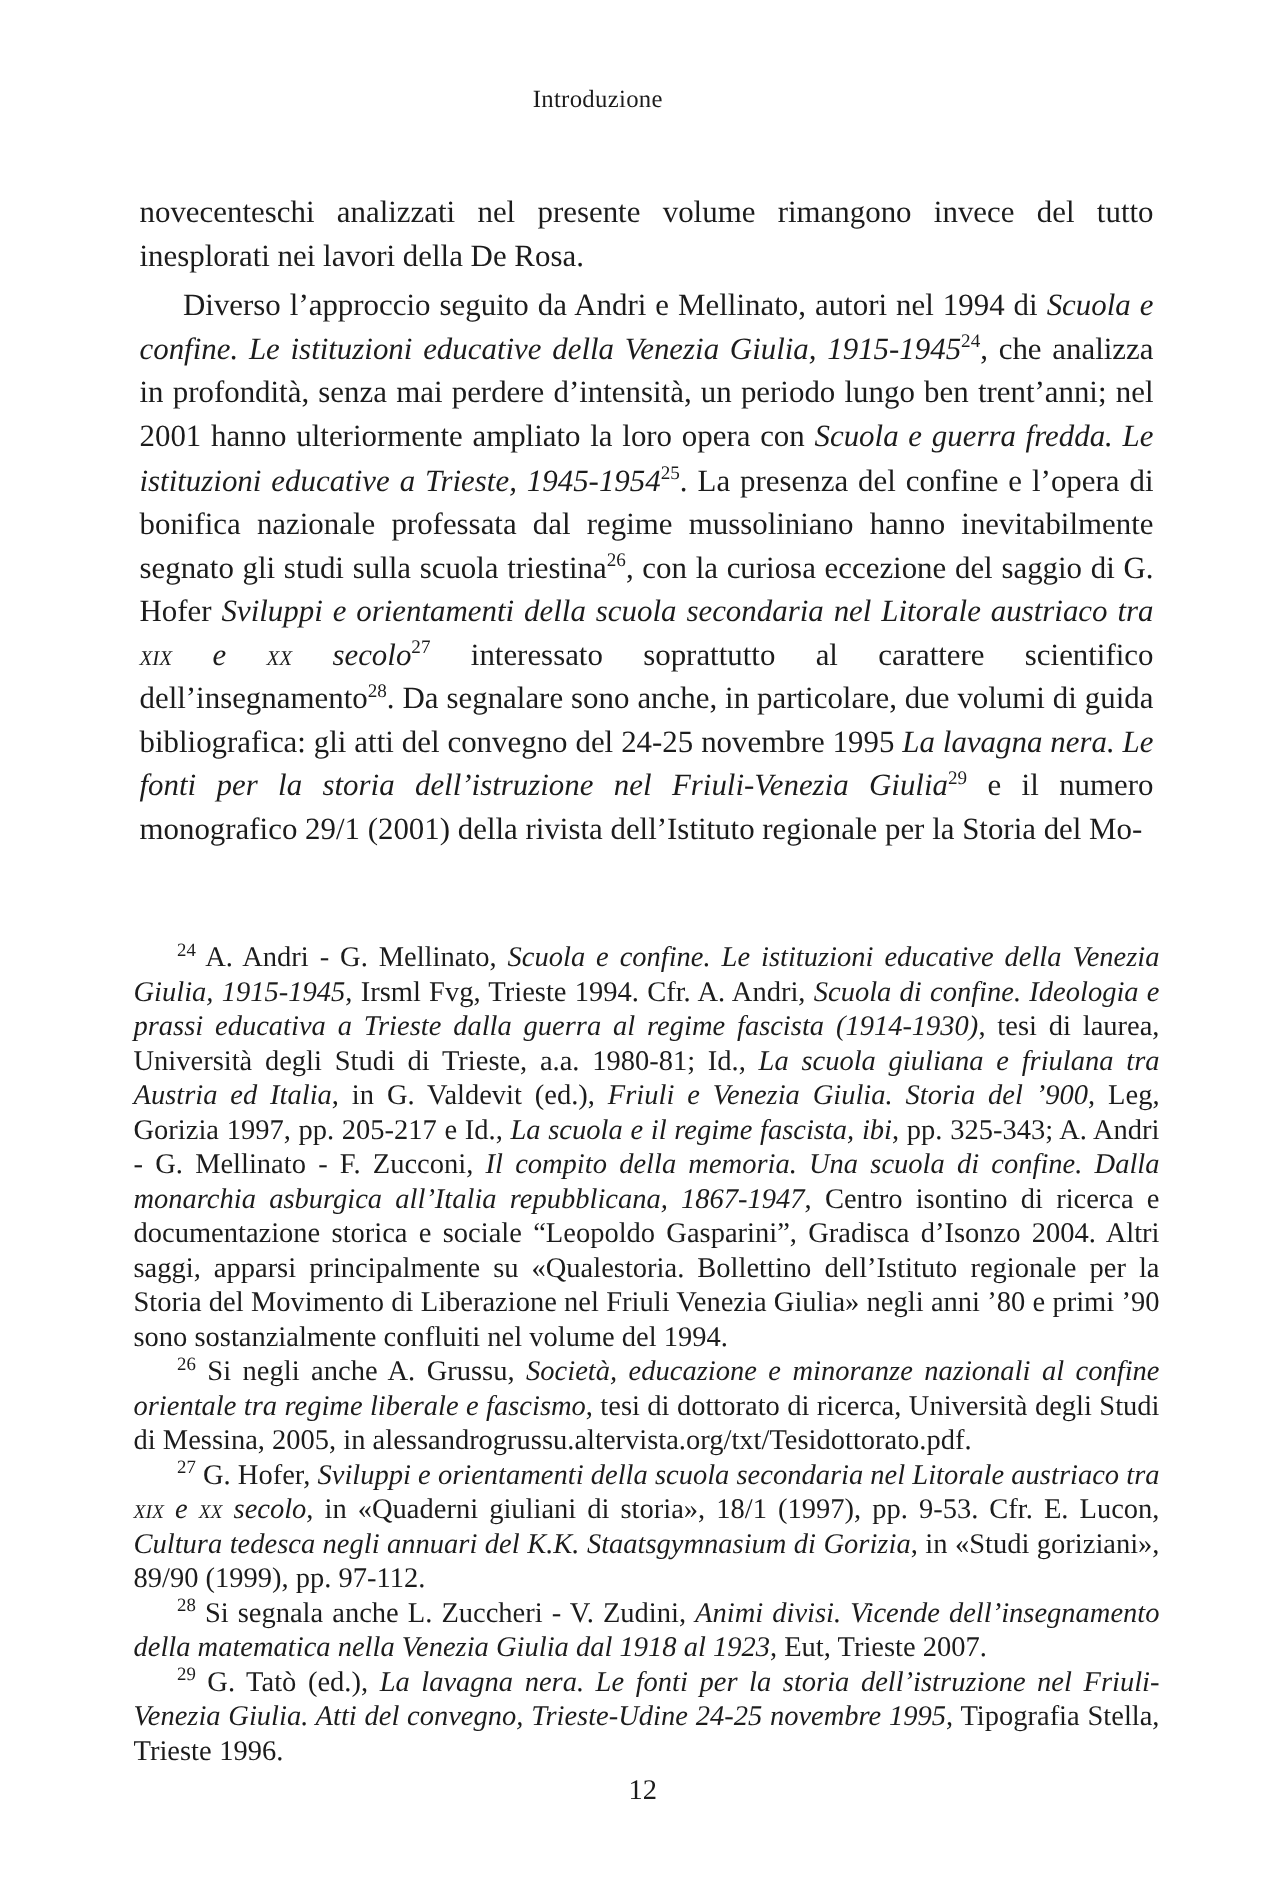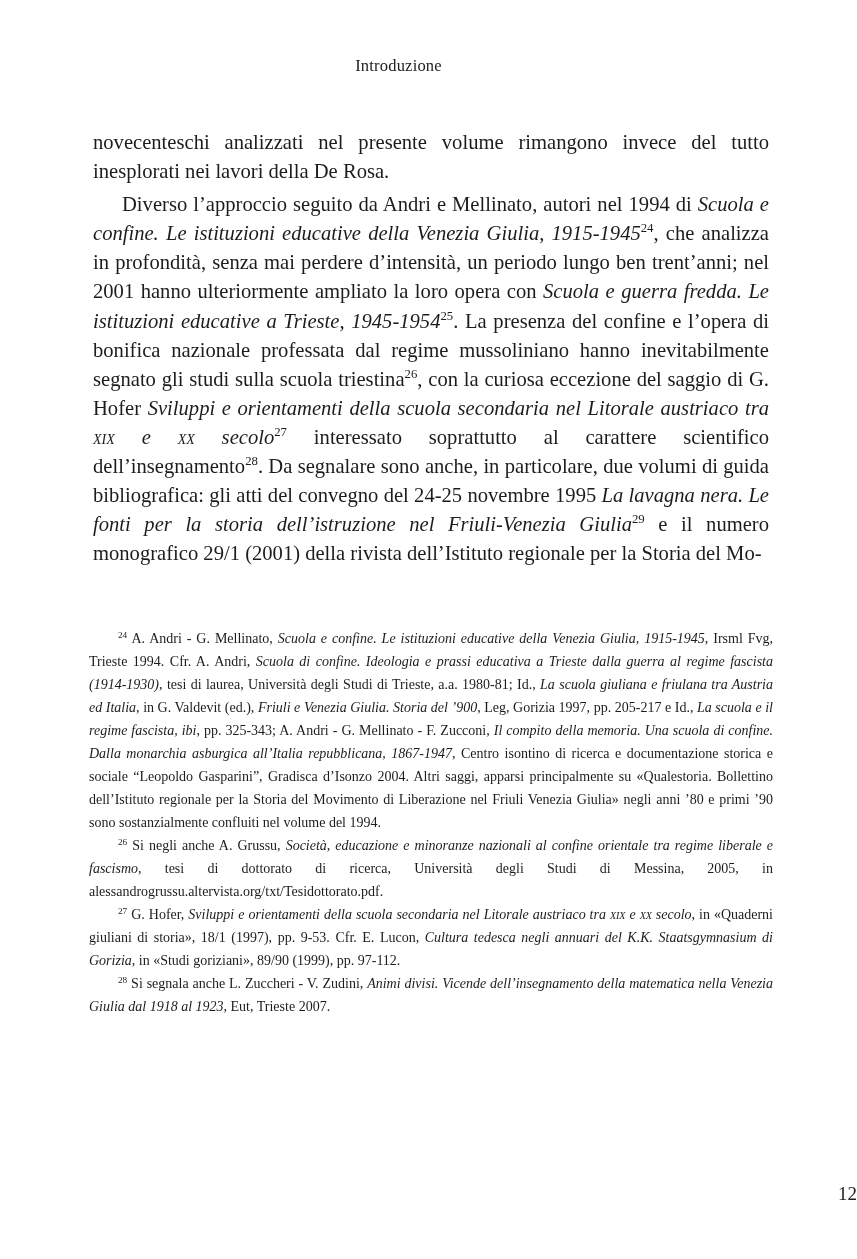--- a/index.html
+++ b/index.html
@@ -14,43 +14,44 @@
   }
   .body-text {
     position: absolute; top: 124px; left: 89px; width: 684px;
     font-size: 20.6px; line-height: 29.1px; text-align: justify;
     hyphens: manual;
   }
   .body-text p { margin: 4px; }
   .body-text p.indent { text-indent: 29px; }
   .footnotes {
     position: absolute; top: 627px; left: 89px; width: 684px;
-    font-size: 14px; line-height: 23.0px; text-align: justify;
+    font-size: 19px; line-height: 23.0px; text-align: justify;
   }
   .footnotes p { margin: 0; text-indent: 29px; }
   .footnotes p.fn-29 { word-spacing: 0.3px; }
   i { font-style: italic; }
   sup { font-size: 62%; line-height: 0; vertical-align: 0.6em; }
   .footnotes sup { font-size: 66%; vertical-align: 0.55em; }
   .sc { font-variant: small-caps; }
   .page-number {
     position: absolute; top: 1183px; left: 0; width: 857px;
-    text-align: right; font-size: 19px;
+    text-align: center; font-size: 19px;
   }
 </style>
 </head>
 <body>
 
 <div class="running-head">Introduzione</div>
 
 <div class="body-text">
   <p><span>novecenteschi analizzati nel presente volume rimangono invece del tutto inesplorati nei lavori della De Rosa.</span></p>
   <p class="indent"><span>Diverso l’approccio seguito da Andri e Mellinato, autori nel 1994 di </span><i>Scuola e confine. Le istituzioni educative della Venezia Giulia, 1915-1945</i><sup>24</sup><span>, che analizza in profondità, senza mai perdere d’intensità, un periodo lungo ben trent’anni; nel 2001 hanno ulteriormente ampliato la loro opera con </span><i>Scuola e guerra fredda. Le istituzioni educative a Trieste, 1945-1954</i><sup>25</sup><span>. La presenza del confine e l’opera di bonifica nazionale professata dal re­gime mussoliniano hanno inevitabilmente segnato gli studi sulla scuola triestina</span><sup>26</sup><span>, con la curiosa eccezione del saggio di G. Hofer </span><i>Sviluppi e orientamenti della scuola secondaria nel Litorale austriaco tra </i><i class="sc">xix</i><i> e </i><i class="sc">xx</i><i> secolo</i><sup>27</sup><span> interessato soprattutto al carattere scientifico dell’insegnamento</span><sup>28</sup><span>. Da segnalare sono anche, in particolare, due volumi di guida bibliografica: gli atti del convegno del 24-25 novembre 1995 </span><i>La lavagna nera. Le fonti per la storia dell’istruzione nel Friuli-Venezia Giulia</i><sup>29</sup><span> e il numero monogra­fico 29/1 (2001) della rivista dell’Istituto regionale per la Storia del Mo-</span></p>
 </div>
 
 <div class="footnotes">
   <p class="fn-24"><sup>24</sup><span> A. Andri - G. Mellinato, </span><i>Scuola e confine. Le istituzioni educative della Venezia Giulia, 1915-1945</i><span>, Irsml Fvg, Trieste 1994. Cfr. A. Andri, </span><i>Scuola di confine. Ideologia e prassi educa­tiva a Trieste dalla guerra al regime fascista (1914-1930)</i><span>, tesi di laurea, Università degli Studi di Trieste, a.a. 1980-81; Id., </span><i>La scuola giuliana e friulana tra Austria ed Italia</i><span>, in G. Valdevit (ed.), </span><i>Friuli e Venezia Giulia. Storia del ’900</i><span>, Leg, Gorizia 1997, pp. 205-217 e Id., </span><i>La scuola e il regime fascista, ibi</i><span>, pp. 325-343; A. Andri - G. Mellinato - F. Zucconi, </span><i>Il compito della memoria. Una scuola di confine. Dalla monarchia asburgica all’Italia repubblicana, 1867-1947</i><span>, Centro isontino di ricerca e documentazione storica e sociale “Leopoldo Gasparini”, Gradisca d’Isonzo 2004. Altri saggi, apparsi principalmente su «Qualestoria. Bollettino dell’Istituto regionale per la Storia del Movimento di Liberazione nel Friuli Venezia Giulia» negli anni ’80 e primi ’90 sono sostanzialmente confluiti nel volume del 1994.</span></p>
   <p class="fn-26"><sup>26</sup><span> Si negli anche A. Grussu, </span><i>Società, educazione e minoranze nazionali al confine orientale tra regime liberale e fascismo</i><span>, tesi di dottorato di ricerca, Università degli Studi di Messina, 2005, in alessandrogrussu.altervista.org/txt/Tesidottorato.pdf.</span></p>
   <p class="fn-27"><sup>27</sup><span> G. Hofer, </span><i>Sviluppi e orientamenti della scuola secondaria nel Litorale austriaco tra </i><i class="sc">xix</i><i> e </i><i class="sc">xx</i><i> secolo</i><span>, in «Quaderni giuliani di storia», 18/1 (1997), pp. 9-53. Cfr. E. Lucon, </span><i>Cultura te­desca negli annuari del K.K. Staatsgymnasium di Gorizia</i><span>, in «Studi goriziani», 89/90 (1999), pp. 97-112.</span></p>
   <p class="fn-28"><sup>28</sup><span> Si segnala anche L. Zuccheri - V. Zudini, </span><i>Animi divisi. Vicende dell’insegnamento della matematica nella Venezia Giulia dal 1918 al 1923</i><span>, Eut, Trieste 2007.</span></p>
+  <p class="fn-29"><sup>29</sup><span> G. Tatò (ed.), </span><i>La lavagna nera. Le fonti per la storia dell’istruzione nel Friuli-Venezia Giulia. Atti del convegno, Trieste-Udine 24-25 novembre 1995</i><span>, Tipografia Stella, Trieste 1996.</span></p>
 </div>
 
 <div class="page-number">12</div>
 
 </body></html>

